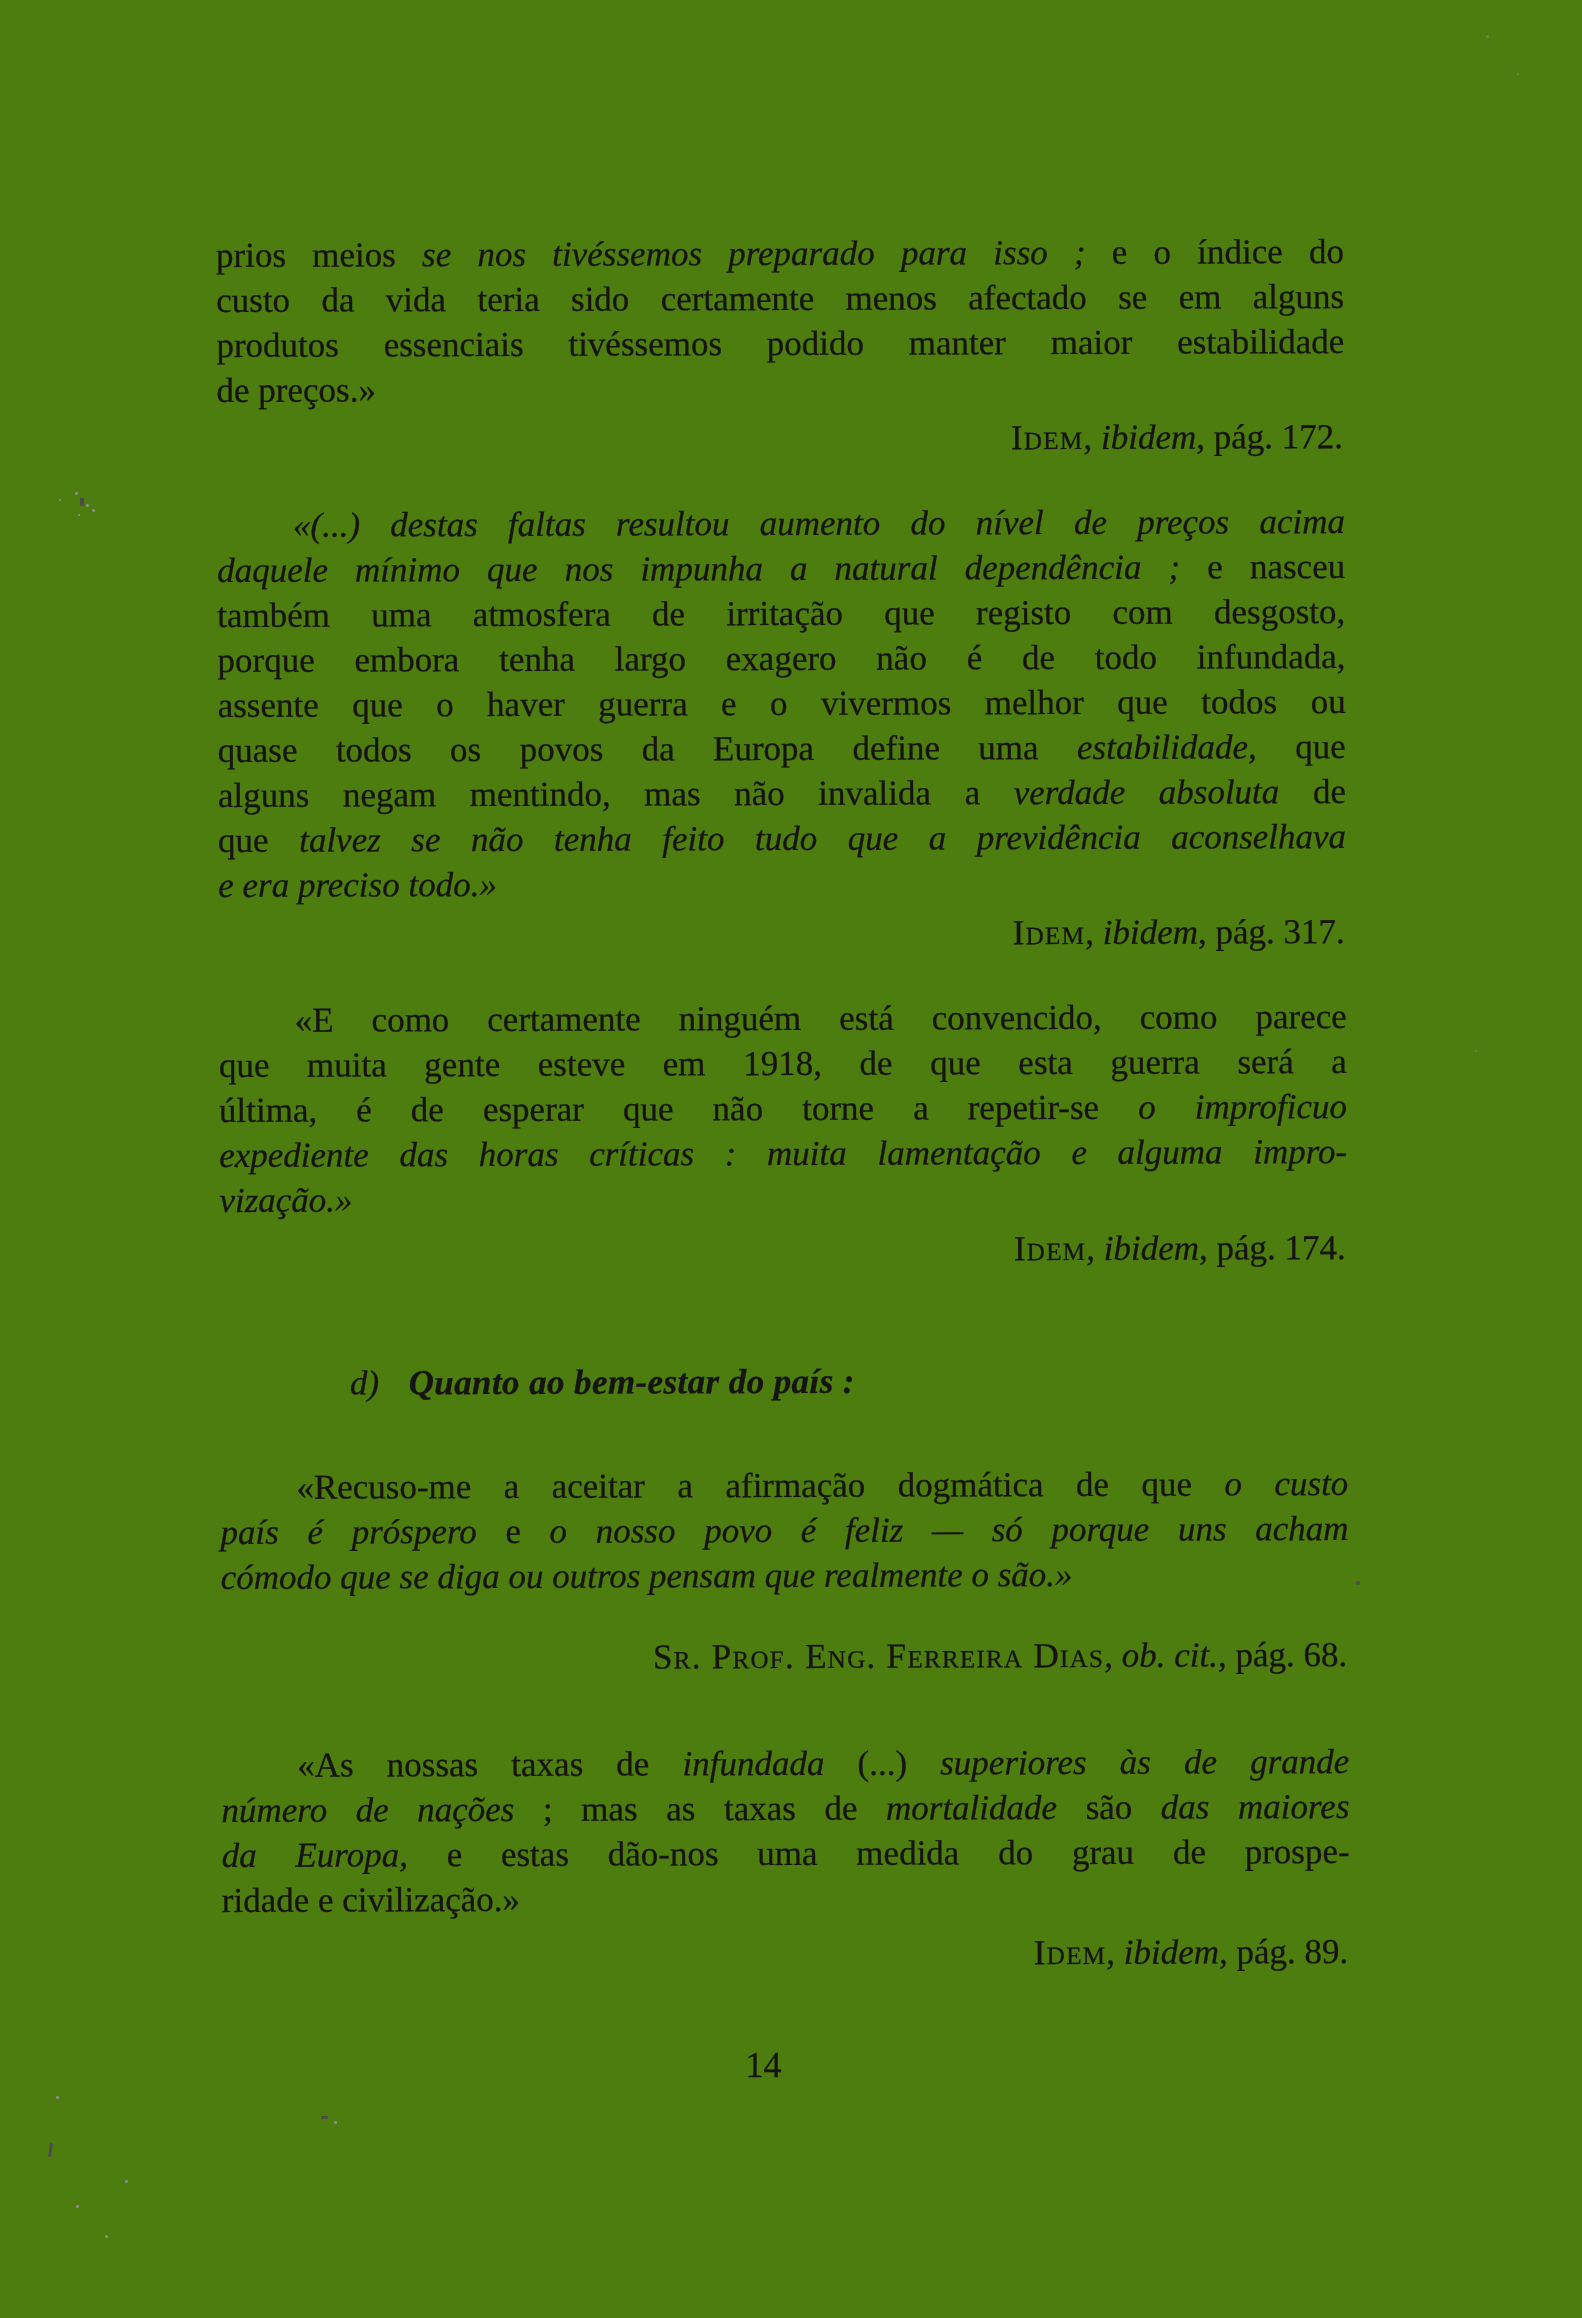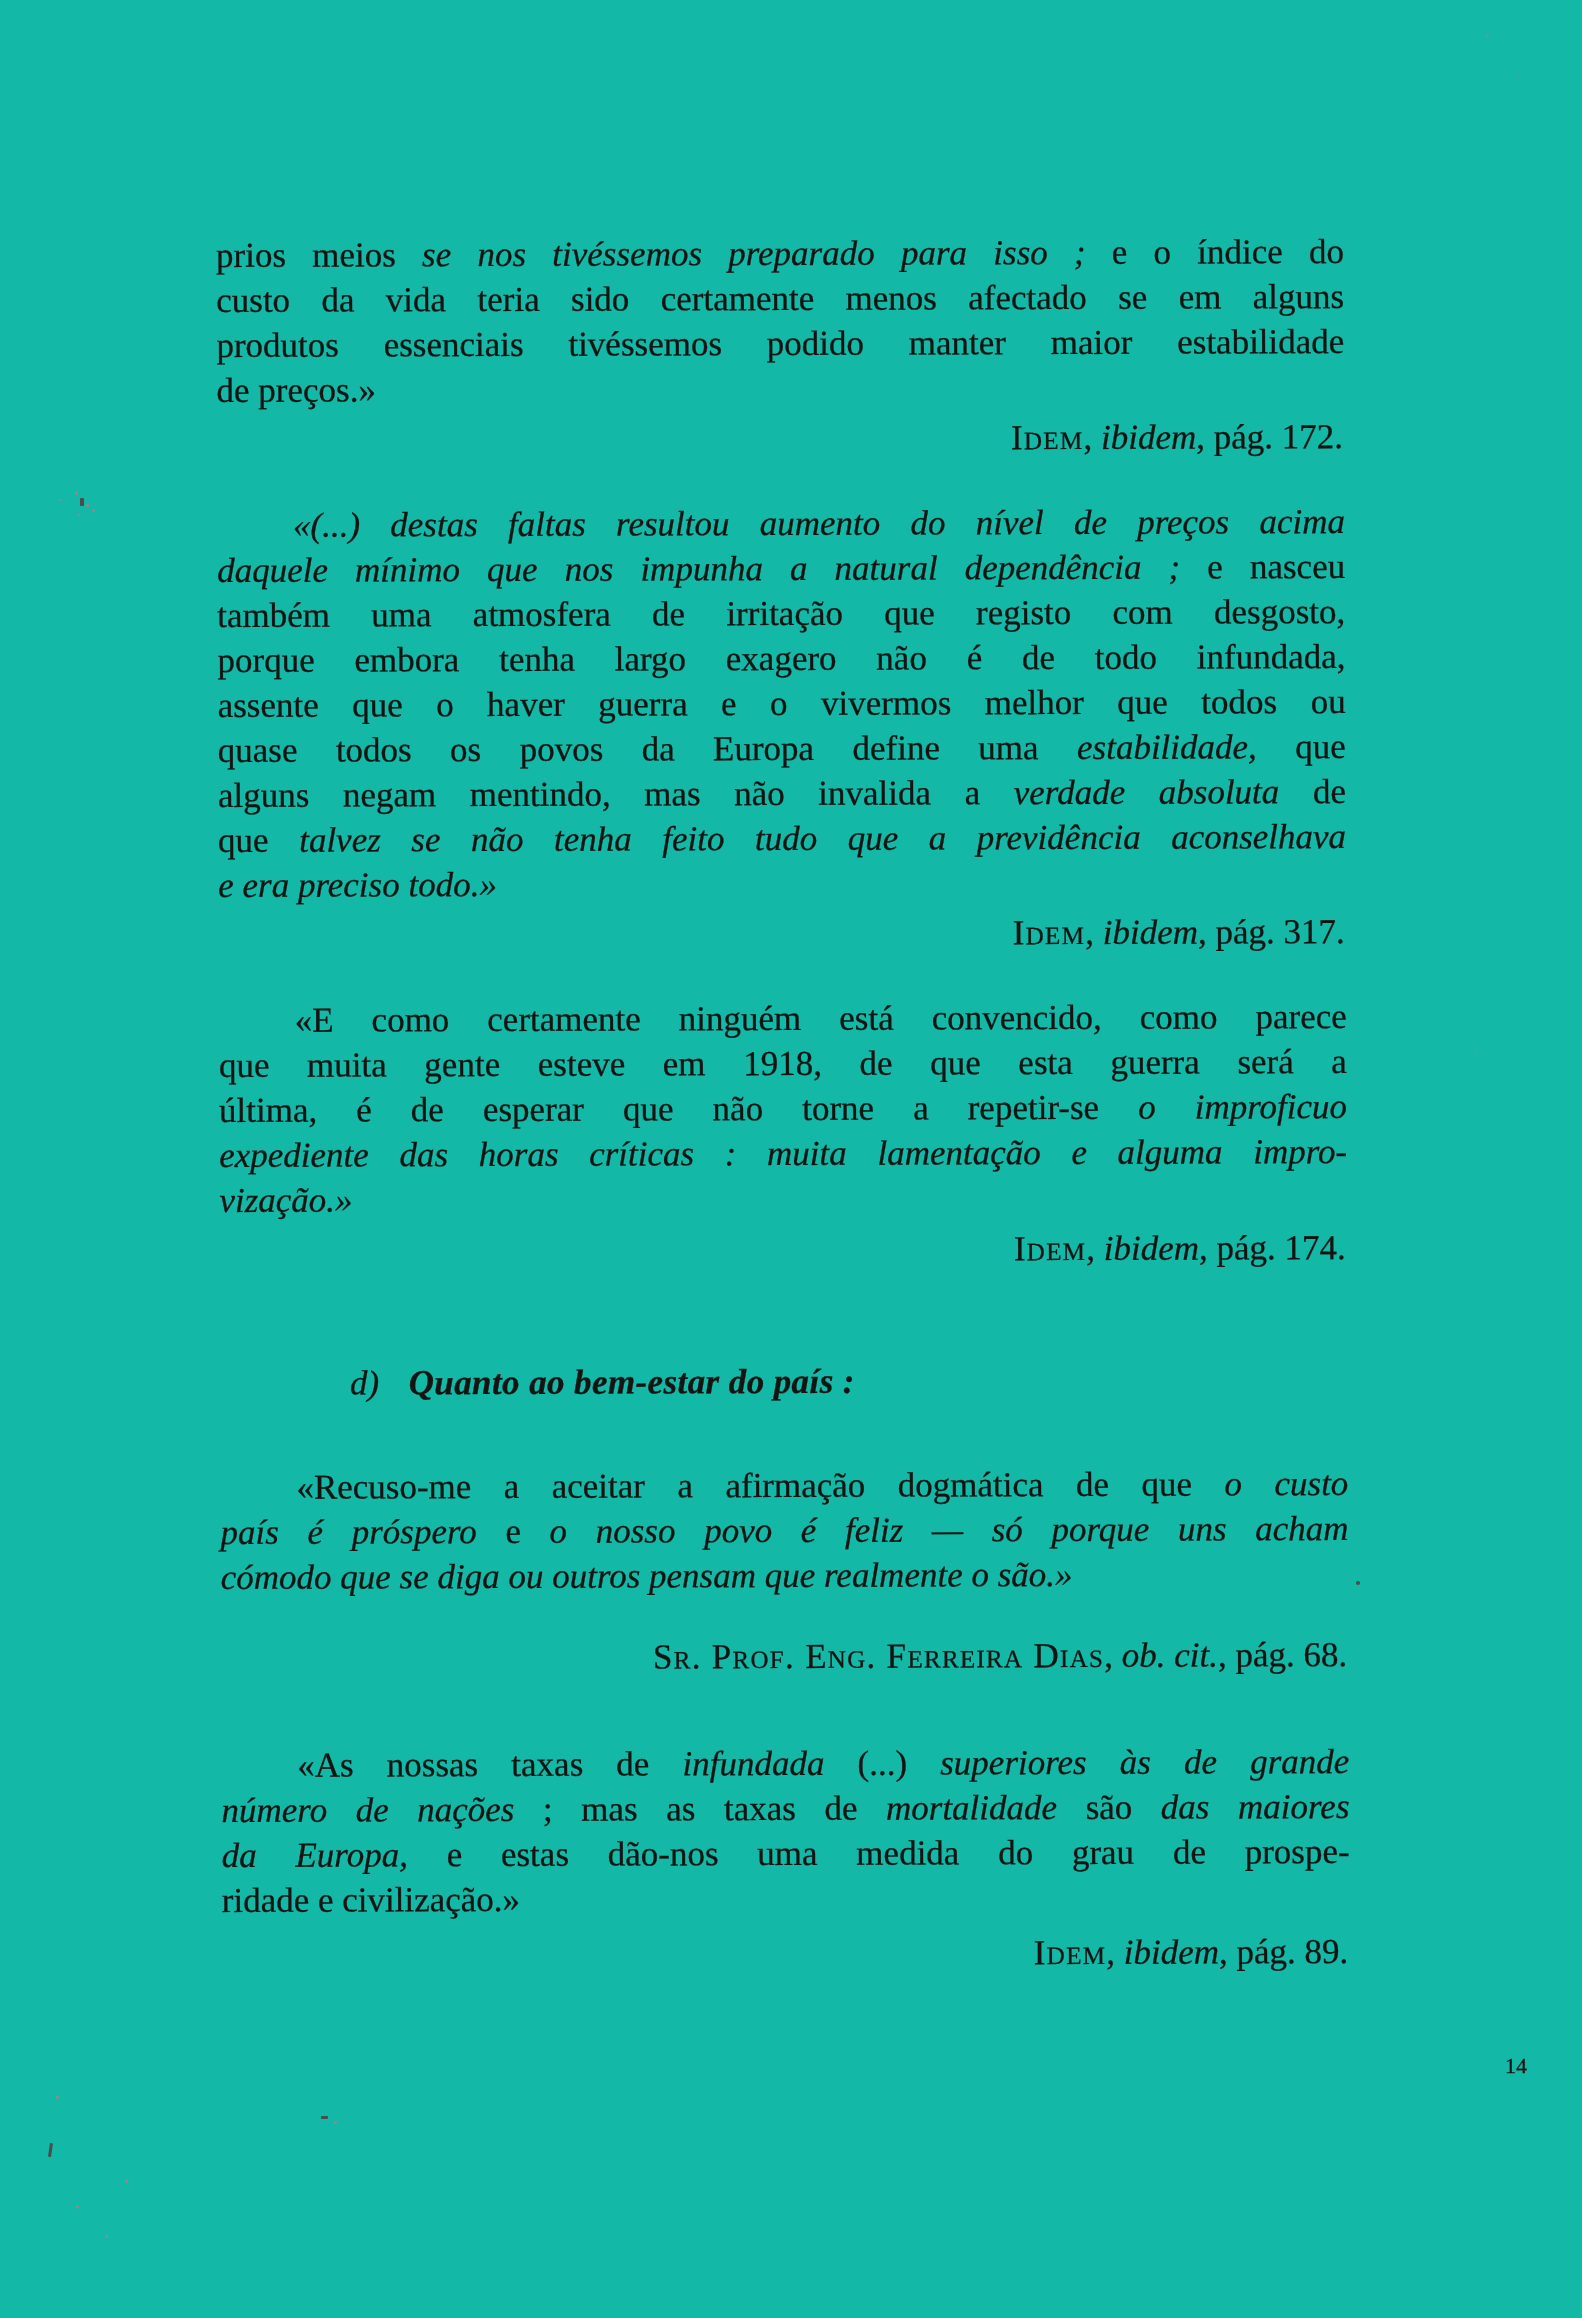--- a/index.html
+++ b/index.html
@@ -4,21 +4,21 @@
 <style>
   html,body{margin:0;padding:0;}
   body{
     width:1583px;height:2319px;
     background:#fdfdfc;
     overflow:hidden;
     font-family:"Liberation Serif", serif;
     color:#161412;
     position:relative;
   }
-  .page{position:absolute;inset:0;background:#14b8a6;}
+  .page{position:absolute;inset:0;background:#4d7c0f;}
   
   .textcol{
     position:absolute;left:219px;top:231px;width:1128px;
     transform:rotate(-0.2deg);
     -webkit-text-stroke:0.3px #161412;
   }
   .block{margin-top:0;}
   .line{
     font-size:35px;line-height:45px;
     text-align:justify;text-align-last:justify;
@@ -41,21 +41,21 @@
   .textcol > .block-paragraph{margin-top:40px;}
   .textcol > .block-citation{margin-top:5.2px;}
   .textcol > :first-child{margin-top:0;}
   .textcol > :nth-child(7){margin-top:87px;}  
   .textcol > :nth-child(8){margin-top:59px;}   
   .textcol > :nth-child(9){margin-top:36px;}   
   .textcol > :nth-child(10){margin-top:62px;}  
   .textcol > :nth-child(11){margin-top:10.4px;}  
   .pageno{
     position:absolute;top:2043px;left:0;width:1527px;
-    text-align:right;font-size:22px;line-height:45px;
+    text-align:center;font-size:36px;line-height:45px;
     -webkit-text-stroke:0.3px #161412;
   }
   
   .speck{position:absolute;background:#8d8d8d;border-radius:50%;}
   .speck.dark{background:#4c4c4c;}
   .speck.bar{border-radius:0.9px;}
 </style>
 </head>
 <body>
 

